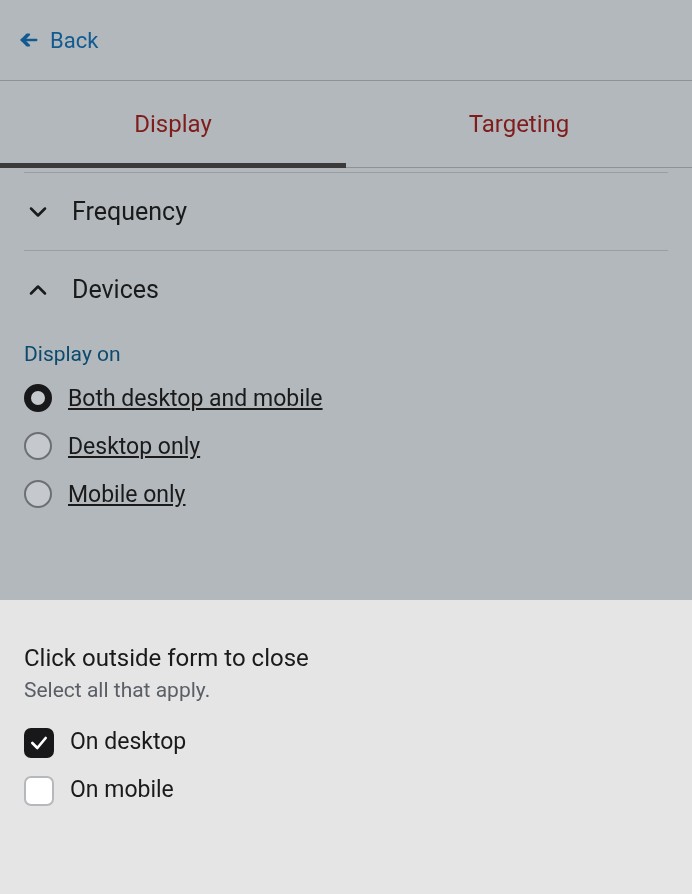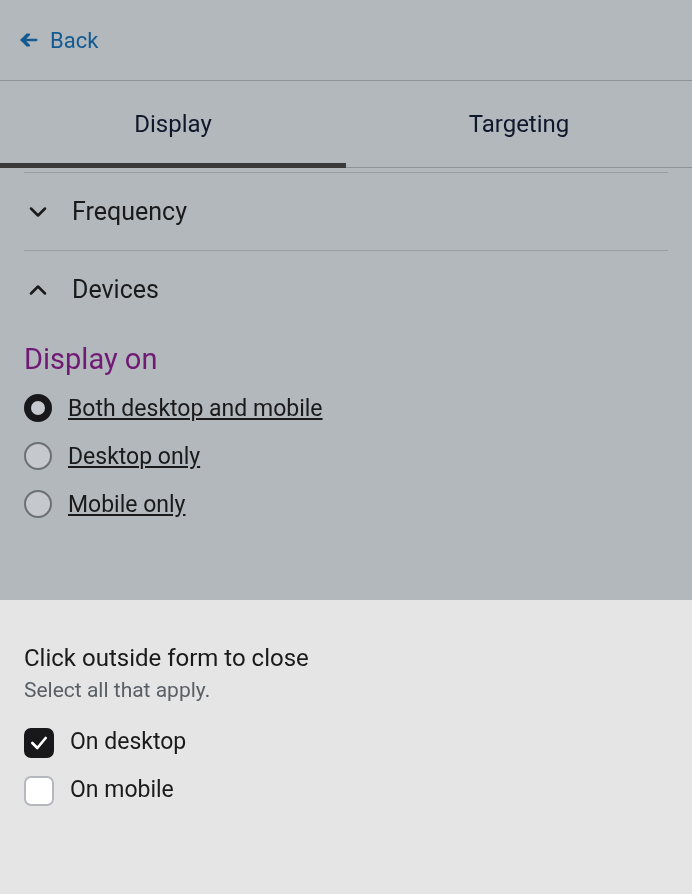--- a/index.html
+++ b/index.html
@@ -44,21 +44,21 @@
       display: flex;
       height: 88px;
     }
     .tab {
       flex: 1;
       display: flex;
       align-items: center;
       justify-content: center;
       gap: 10px;
       font-size: 24px;
-      color: #0f172a;
+      color: #7f1d1d;
       cursor: pointer;
       position: relative;
     }
     .tab.active::after {
       content: "";
       position: absolute;
       left: 0;
       right: 54%;
       bottom: -1px;
       height: 5px;
@@ -95,22 +95,22 @@
       font-size: 25px;
       font-weight: 400;
     }
     .chevron-icon {
       width: 28px;
       height: 28px;
     }
 
     
     .field-label {
-      font-size: 29px;
-      color: #701a75;
+      font-size: 21px;
+      color: #0c4a6e;
       padding: 14px 0 18px;
     }
     .radio-group {
       display: flex;
       flex-direction: column;
       gap: 20px;
       padding-bottom: 40px;
       text-decoration: underline;
     }
     .radio-item {

